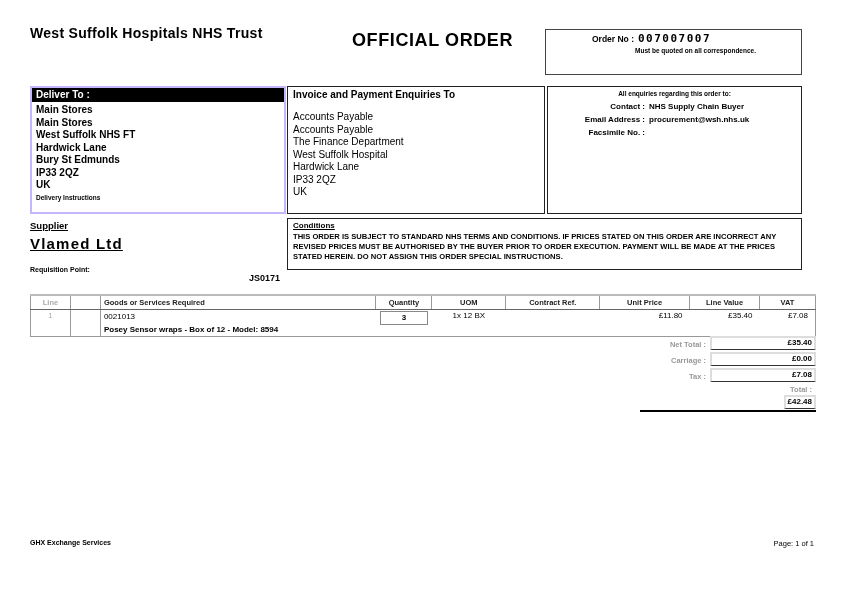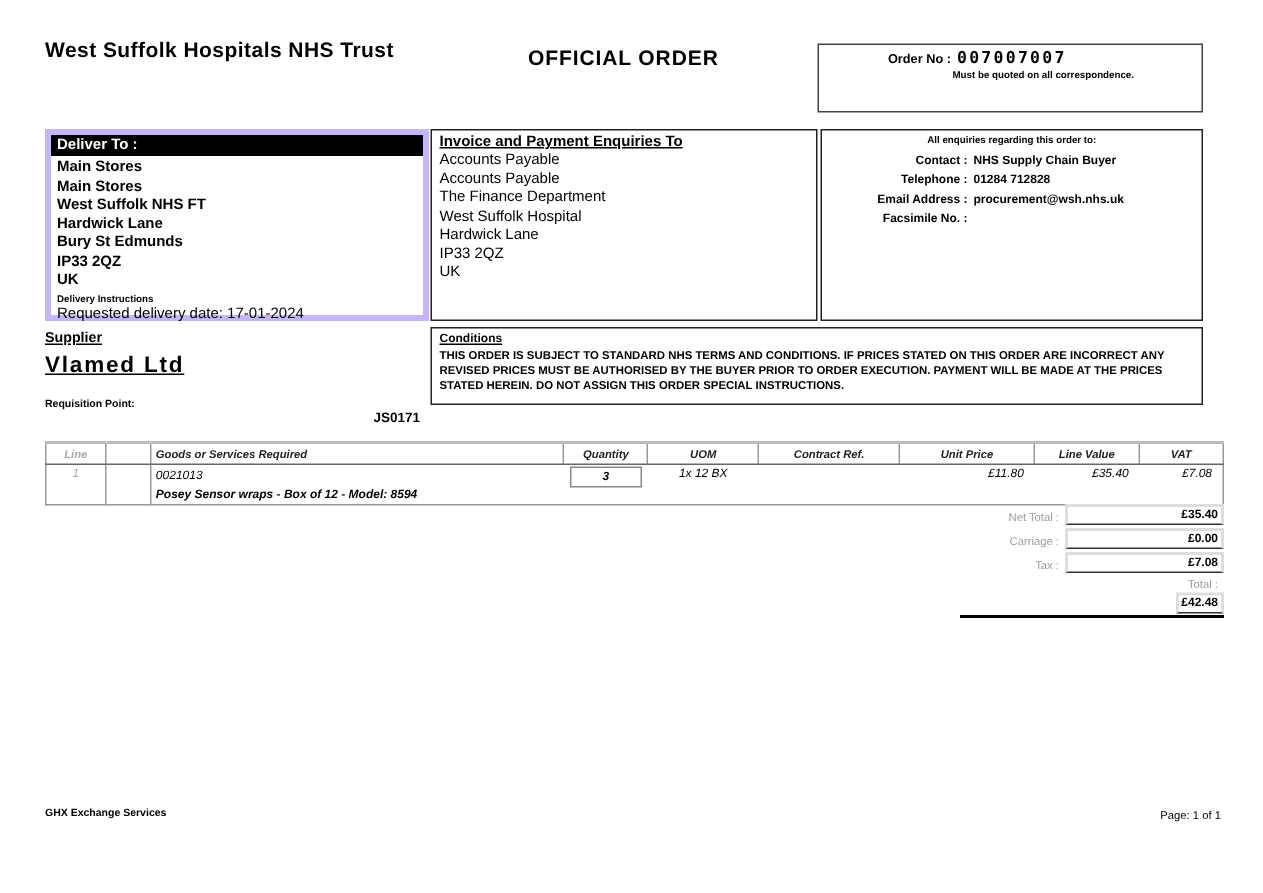--- a/index.html
+++ b/index.html
@@ -3,41 +3,41 @@
 <meta charset="utf-8">
 <style>
   * { margin:0; padding:0; box-sizing:border-box; }
   html,body { background:#fff; }
   .page { position:relative; width:842px; height:595px; background:#fff; overflow:hidden;
           font-family:"Liberation Sans", sans-serif; color:#000;border-radius:15px; }
 
   
   .trust-name { position:absolute; left:30px; top:25px; width:300px;
                 font-size:14px; font-weight:bold; line-height:1.25; letter-spacing:0.3px; }
-  .doc-title  { position:absolute; left:352px; top:30px; font-size:14px; font-weight:bold; letter-spacing:0.6px; }
+  .doc-title  { position:absolute; left:352px; top:30px; font-size:18px; font-weight:bold; letter-spacing:0.6px; }
 
   .order-box  { position:absolute; left:545px; top:29px; width:257px; height:46px;
                 border:1px solid #444; padding:3px 6px 2px; }
   .ob-row   { display:flex; font-size:8.5px; line-height:12px; }
   .ob-label { width:82px; text-align:right; margin-right:4px; font-weight:bold; flex:none; }
   .ob-value { font-weight:bold; }
   .order-no { font-family:"DejaVu Sans Mono", monospace; font-size:11px; letter-spacing:1.5px; line-height:12px; }
   .ob-note  { font-size:6.5px; font-weight:bold; text-align:center; margin-top:2px; padding-left:44px; }
 
   
-  .deliver-box { position:absolute; left:30px; top:86px; width:256px; height:128px; border:4px solid #c4b5fd; }
+  .deliver-box { position:absolute; left:30px; top:86px; width:256px; height:128px; border:2px solid #c4b5fd; }
   .deliver-header { background:#000; color:#fff; font-weight:bold; font-size:10px; padding:1px 4px 2px; }
   .deliver-lines { padding:2px 4px 0; }
   .addr-line { font-size:10px; font-weight:bold; line-height:12.5px; }
   .delivery-instructions { font-size:6.5px; font-weight:bold; margin-top:2px; }
   .requested-date { font-size:10px; line-height:13px; }
 
   .invoice-box { position:absolute; left:287px; top:86px; width:258px; height:128px;
                  border:1px solid #222; padding:2px 5px; }
-  .invoice-header { font-size:10px; font-weight:bold; text-decoration:underline; margin-bottom:1px; }
+  .invoice-header { font-size:10px; font-weight:bold; margin-bottom:11px; }
   .invoice-line { font-size:10px; line-height:12.5px; }
 
   .enquiries-box { position:absolute; left:547px; top:86px; width:255px; height:128px;
                    border:1px solid #222; padding:3px 5px; }
   .enquiries-header { font-size:6.5px; font-weight:bold; text-align:center; margin-bottom:3px; }
   .enq-row   { display:flex; font-size:8px; line-height:13px; }
   .enq-label { width:92px; text-align:right; margin-right:4px; font-weight:bold; flex:none; }
   .enq-value { font-weight:bold; }
 
   
@@ -49,41 +49,41 @@
   .requisition-value { font-size:9px; font-weight:bold;text-align:right; }
 
   
   .conditions-box { position:absolute; left:287px; top:218px; width:515px; height:52px;
                     border:1px solid #222; padding:2px 5px; }
   .conditions-header { font-size:8px; font-weight:bold; text-decoration:underline; }
   .conditions-text { font-size:7.6px; line-height:10px; font-weight:bold; margin-top:2px; }
 
   
   .items-table { position:absolute; left:30px; top:294px; width:786px;
-                 border-collapse:collapse; border:1px solid #999;font-style:italic; }
+                 border-collapse:collapse; border:1px solid #999; }
   .items-table th { border:1px solid #999; border-top:2px solid #bbb; border-bottom:1px solid #666;
                     font-size:7.5px; font-weight:bold; color:#222; padding:2px 3px; text-align:center; }
   .items-table th.goods-h { text-align:left; }
   .items-table th.line-h { color:#aaa; }
   .items-table td { font-size:8px; vertical-align:top; padding:1px 3px; height:26px;
                     border-bottom:1px solid #999; }
   td.line-cell   { color:#aaa; text-align:center; border-left:1px solid #999; border-right:1px solid #999; }
   td.spacer-cell { border-right:1px solid #999; }
   .item-code { font-size:8px; line-height:11px; }
   .item-desc { font-size:8px; font-weight:bold; line-height:11px; margin-top:2px; }
   .qty-box { border:1px solid #888; text-align:center; font-weight:bold; font-size:8px;
              padding:1px 0 2px; margin:0 1px; }
   td.uom-cell { text-align:center; }
   td.money-cell { text-align:right; padding-right:7px; }
 
   
   .totals { position:absolute; left:640px; top:336px; width:176px; }
   .totals-row { display:flex; align-items:flex-end; margin-bottom:1px; padding-bottom:1px; }
   .totals-row.total-row { border-bottom:2px solid #000;flex-direction:column; }
-  .totals-label { width:70px; text-align:right; font-size:7.5px; color:#999; font-weight:normal;
+  .totals-label { width:70px; text-align:right; font-size:7.5px; color:#999; font-weight:bold;
                   padding-right:4px; line-height:11px; flex:none; }
   .totals-field { flex:1; border:2px solid #ddd; border-bottom:1px solid #333;
                   font-size:8px; font-weight:bold; text-align:right;
                   padding:0 2px 1px; line-height:10px; min-height:12px; }
 
   
   .footer-left  { position:absolute; left:30px; top:539px; font-size:7px; font-weight:bold; }
   .footer-right { position:absolute; right:28px; top:539px; font-size:7.5px; }
 </style>
 </head>
@@ -106,44 +106,39 @@
     <div class="deliver-header">Deliver To :</div>
     <div class="deliver-lines">
       <div class="addr-line">Main Stores</div>
       <div class="addr-line">Main Stores</div>
       <div class="addr-line">West Suffolk NHS FT</div>
       <div class="addr-line">Hardwick Lane</div>
       <div class="addr-line">Bury St Edmunds</div>
       <div class="addr-line">IP33 2QZ</div>
       <div class="addr-line">UK</div>
       <div class="delivery-instructions">Delivery Instructions</div>
-      <div class="requested-date">Requested delivery date: 17-01-2024</div>
     </div>
   </div>
 
   <div class="invoice-box">
     <div class="invoice-header">Invoice and Payment Enquiries To</div>
     <div class="invoice-line">Accounts Payable</div>
     <div class="invoice-line">Accounts Payable</div>
     <div class="invoice-line">The Finance Department</div>
     <div class="invoice-line">West Suffolk Hospital</div>
     <div class="invoice-line">Hardwick Lane</div>
     <div class="invoice-line">IP33 2QZ</div>
     <div class="invoice-line">UK</div>
   </div>
 
   <div class="enquiries-box">
     <div class="enquiries-header">All enquiries regarding this order to:</div>
     <div class="enq-row">
       <span class="enq-label">Contact :</span>
       <span class="enq-value">NHS Supply Chain Buyer</span>
-    </div>
-    <div class="enq-row">
-      <span class="enq-label">Telephone :</span>
-      <span class="enq-value">01284 712828</span>
     </div>
     <div class="enq-row">
       <span class="enq-label">Email Address :</span>
       <span class="enq-value">procurement@wsh.nhs.uk</span>
     </div>
     <div class="enq-row">
       <span class="enq-label">Facsimile No. :</span>
       <span class="enq-value"></span>
     </div>
   </div>

